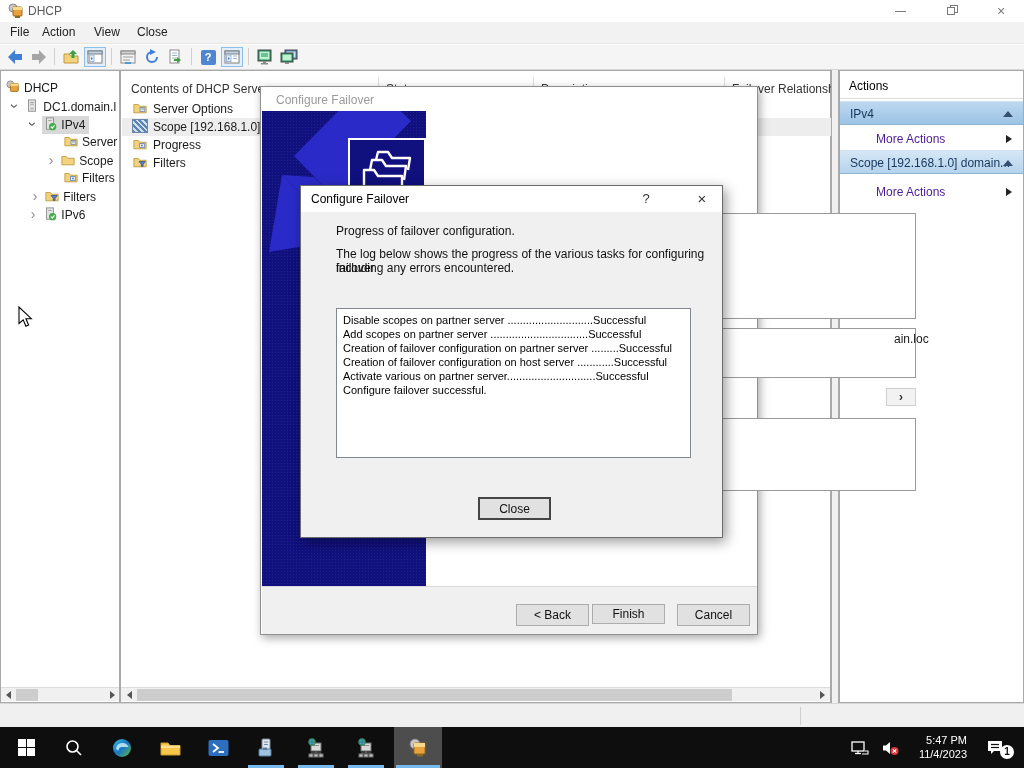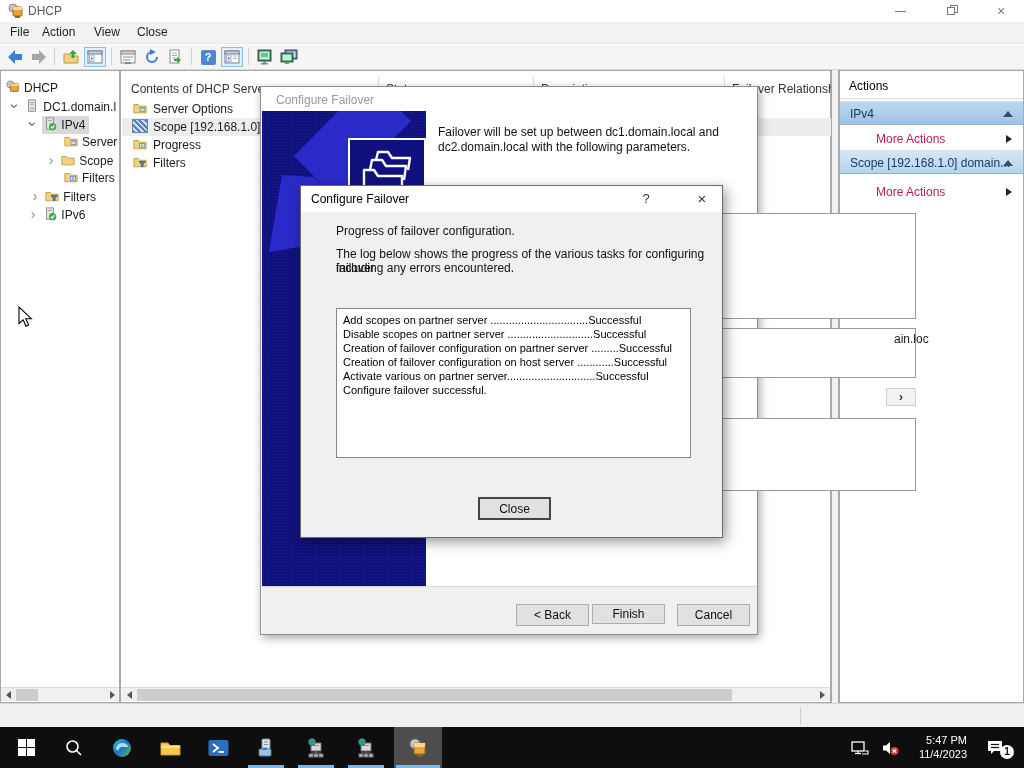--- a/index.html
+++ b/index.html
@@ -42,21 +42,21 @@
   .tri-r{width:0;height:0;border-top:4px solid transparent;border-bottom:4px solid transparent;border-left:5px solid #555}
   .sb-thumb{top:1px;height:12px;background:#cdcdcd}
   
   .act-title{left:9px;top:8px;font-weight:normal;color:#000}
   .act-hdr-line{left:0;top:27px;width:183px;height:1px;background:#dcdcdc}
   .act-bar{left:0;width:183px;height:24px;line-height:24px;padding-left:10px;color:#16365c;
     background:linear-gradient(#bdd8ef,#9cc3e5);border-top:1px solid #cfe2f2;border-bottom:1px solid #8fb5d6}
   .act-bar.lighter{background:linear-gradient(#d6e7f6,#b4d3ec)}
   .tri-up{width:0;height:0;border-left:5px solid transparent;border-right:5px solid transparent;border-bottom:6px solid #35506f}
   .tri-right{width:0;height:0;border-top:4px solid transparent;border-bottom:4px solid transparent;border-left:6px solid #222}
-  .act-item{left:0;width:183px;height:26px;line-height:26px;padding-left:36px;color:#be185d;background:#fff}
+  .act-item{left:0;width:183px;height:26px;line-height:26px;padding-left:36px;color:#4c1d95;background:#fff}
   .statusbar{left:0;top:703px;width:1024px;height:24px;background:#f0f0f0;border-top:1px solid #d6d6d6}
   
   .wizard{left:260px;top:86px;width:498px;height:549px;background:#fff;border:1px solid #8f8f8f;
     box-shadow:2px 3px 9px rgba(0,0,0,.35);z-index:10}
   .wiz-title{left:15px;top:6px;color:#9a9a9a}
   .wiz-banner{left:1px;top:24px;width:164px;height:475px;background:#10107e;overflow:hidden;
     background-image:radial-gradient(rgba(255,255,255,.07) 1px,transparent 1px);background-size:3px 3px}
   .wiz-body{left:165px;top:24px;width:331px;height:475px;background:#fff}
   .wiz-footer{left:1px;top:499px;width:495px;height:48px;background:#f0f0f0;border-top:1px solid #d9d9d9}
   .btn{background:#e1e1e1;border:1px solid #adadad;font-size:12px;color:#111;
@@ -364,24 +364,20 @@
         <svg width="74" height="74" viewBox="0 0 74 74">
           <g fill="none" stroke="#fff" stroke-width="2.4" stroke-linejoin="round">
             <path d="M14 58 L14 30 L24 30 L28 36 L52 36 L52 58 Z"></path>
             <path d="M20 30 L22 20 L32 20 L36 26 L56 26 L54 40"></path>
             <path d="M26 20 L28 12 L38 12 L42 18 L60 18 L58 30"></path>
           </g>
         </svg>
       </div>
     </div>
     <div class="r wiz-body">
-      <div class="r" style="left:12px;top:14px;width:310px;line-height:15px;color:#111">
-        <div>Failover will be set up between dc1.domain.local and</div>
-        <div>dc2.domain.local with the following parameters.</div>
-      </div>
 
       <div class="r wiz-box" style="left:210px;top:102px;width:280px;height:106px"></div>
       <div class="r wiz-box" style="left:210px;top:217px;width:280px;height:50px">
         <span class="r" style="left:257px;top:3px;white-space:nowrap">ain.loc</span>
       </div>
       <div class="r wiz-arrowbtn" style="left:460px;top:277px;width:30px;height:18px">
         <span>›</span>
       </div>
       <div class="r wiz-box" style="left:210px;top:307px;width:280px;height:73px"></div>
     </div>
@@ -401,22 +397,22 @@
   <div class="r pdialog">
     <div class="r pd-titlebar">
       <span class="r pd-title">Configure Failover</span>
       <div class="r pd-help"><span>?</span></div>
       <div class="r pd-close"><span>×</span></div>
     </div>
     <span class="r pd-text" style="left:35px;top:38px">Progress of failover configuration.</span>
     <span class="r pd-text" style="left:35px;top:61px">The log below shows the progress of the various tasks for configuring failover</span>
     <span class="r pd-text" style="left:35px;top:75px">including any errors encountered.</span>
     <div class="r logbox">
+      <div class="logline">Disable scopes on partner server ............................Successful</div>
       <div class="logline">Add scopes on partner server ................................Successful</div>
-      <div class="logline">Disable scopes on partner server ............................Successful</div>
       <div class="logline">Creation of failover configuration on partner server .........Successful</div>
       <div class="logline">Creation of failover configuration on host server ............Successful</div>
       <div class="logline">Activate various on partner server.............................Successful</div>
       <div class="logline">Configure failover successful.</div>
     </div>
     <div class="r btn close-btn">
         <span>Close</span>
       </div>
   </div>
 

